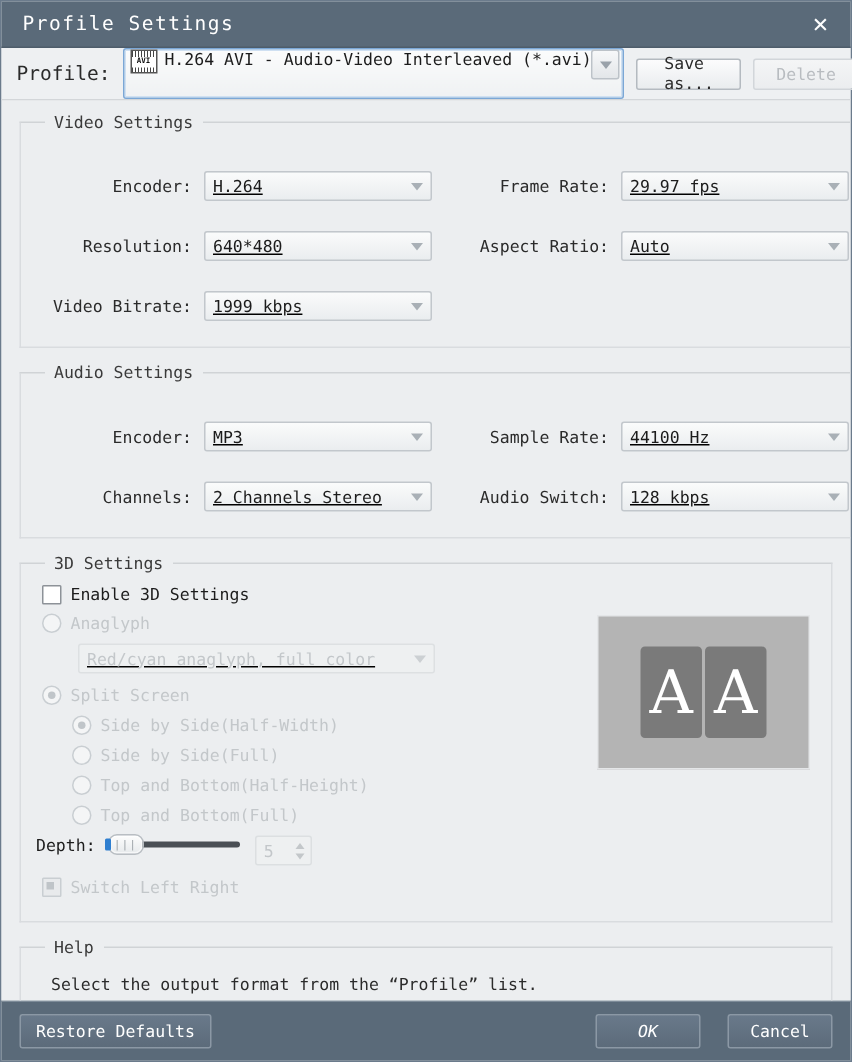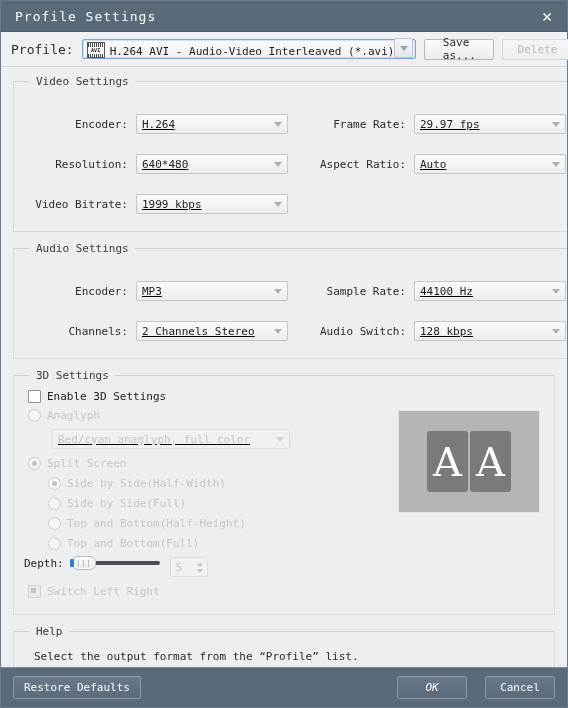--- a/index.html
+++ b/index.html
@@ -39,25 +39,25 @@
   
   .profile-row{
     height:35px;flex:0 0 35px;
     background:#eef0f2;
     border-bottom:1px solid #d3d6d9;
     display:flex;align-items:center;
     padding:0 10px;box-sizing:border-box;
   }
   .profile-label{color:#2b2b2b;margin-right:8px;font-size:13px;}
   .profile-combo{
-    flex:0 0 315px;height:20px;
+    flex:0 0 315px;height:34px;
     background:linear-gradient(to bottom,#fbfcfc,#eff1f3);
     border:1px solid #7ba7d6;
     border-radius:2px;
-    display:flex;align-items:flex-end;
+    display:flex;align-items:flex-start;
     padding:0 2px 0 4px;box-sizing:border-box;
     position:relative;cursor:pointer;
     box-shadow:0 0 0 1px #cfe0f2 inset;
   }
   .avi-icon{
     width:16px;height:14px;flex:0 0 16px;margin-right:5px;
     background:#ffffff;border:1px solid #555;
     position:relative;overflow:hidden;
   }
   .avi-icon .top{

